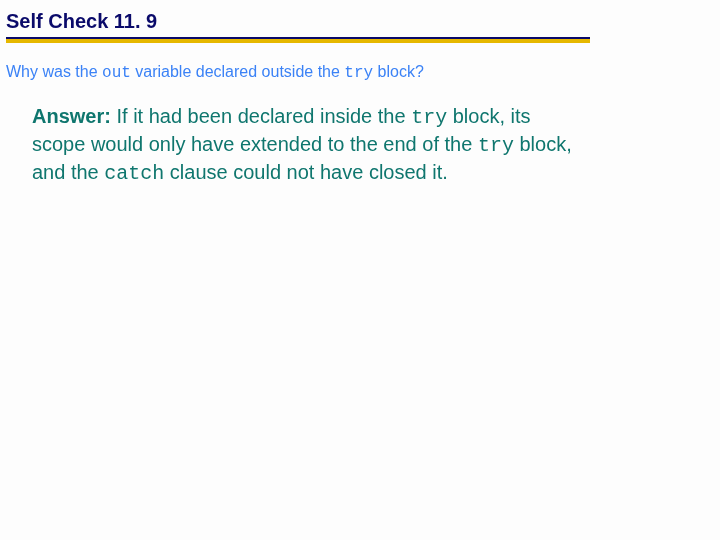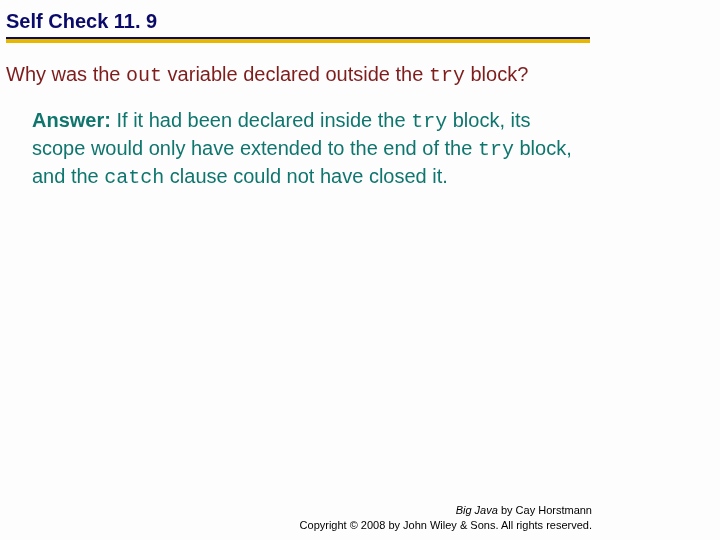--- a/index.html
+++ b/index.html
@@ -32,23 +32,23 @@
     margin-top: 4px;
   }
   .rule-gold {
     height: 4px;
     background: #e6b800;
   }
   .body {
     padding: 14px 6px 0 6px;
   }
   .question {
-    font-size: 20px;
+    font-size: 16px;
     line-height: 1.35;
-    color: #7f1d1d;
+    color: #3b82f6;
   }
   .answer-block {
     padding: 18px 10px 0 26px;
   }
   .answer {
     font-size: 20px;
     line-height: 1.35;
     color: #0f766e;
   }
   .answer-label {
@@ -86,20 +86,14 @@
       <span>Why was the </span><span class="mono">out</span><span> variable declared outside the </span><span class="mono">try</span><span> block?</span>
     </div>
 
     <div class="answer-block">
       <div class="answer">
         <span class="answer-label">Answer:</span><span> If it had been declared inside the </span><span class="mono">try</span><span> block, its scope would only have extended to the end of the </span><span class="mono">try</span><span> block, and the </span><span class="mono">catch</span><span> clause could not have closed it.</span>
       </div>
     </div>
   </div>
 
-  <div class="footer">
-    <div>
-      <span class="book">Big Java</span><span> by Cay Horstmann</span>
-    </div>
-    <div>Copyright © 2008 by John Wiley &amp; Sons. All rights reserved.</div>
-  </div>
 
 </div>
 
 </body></html>

